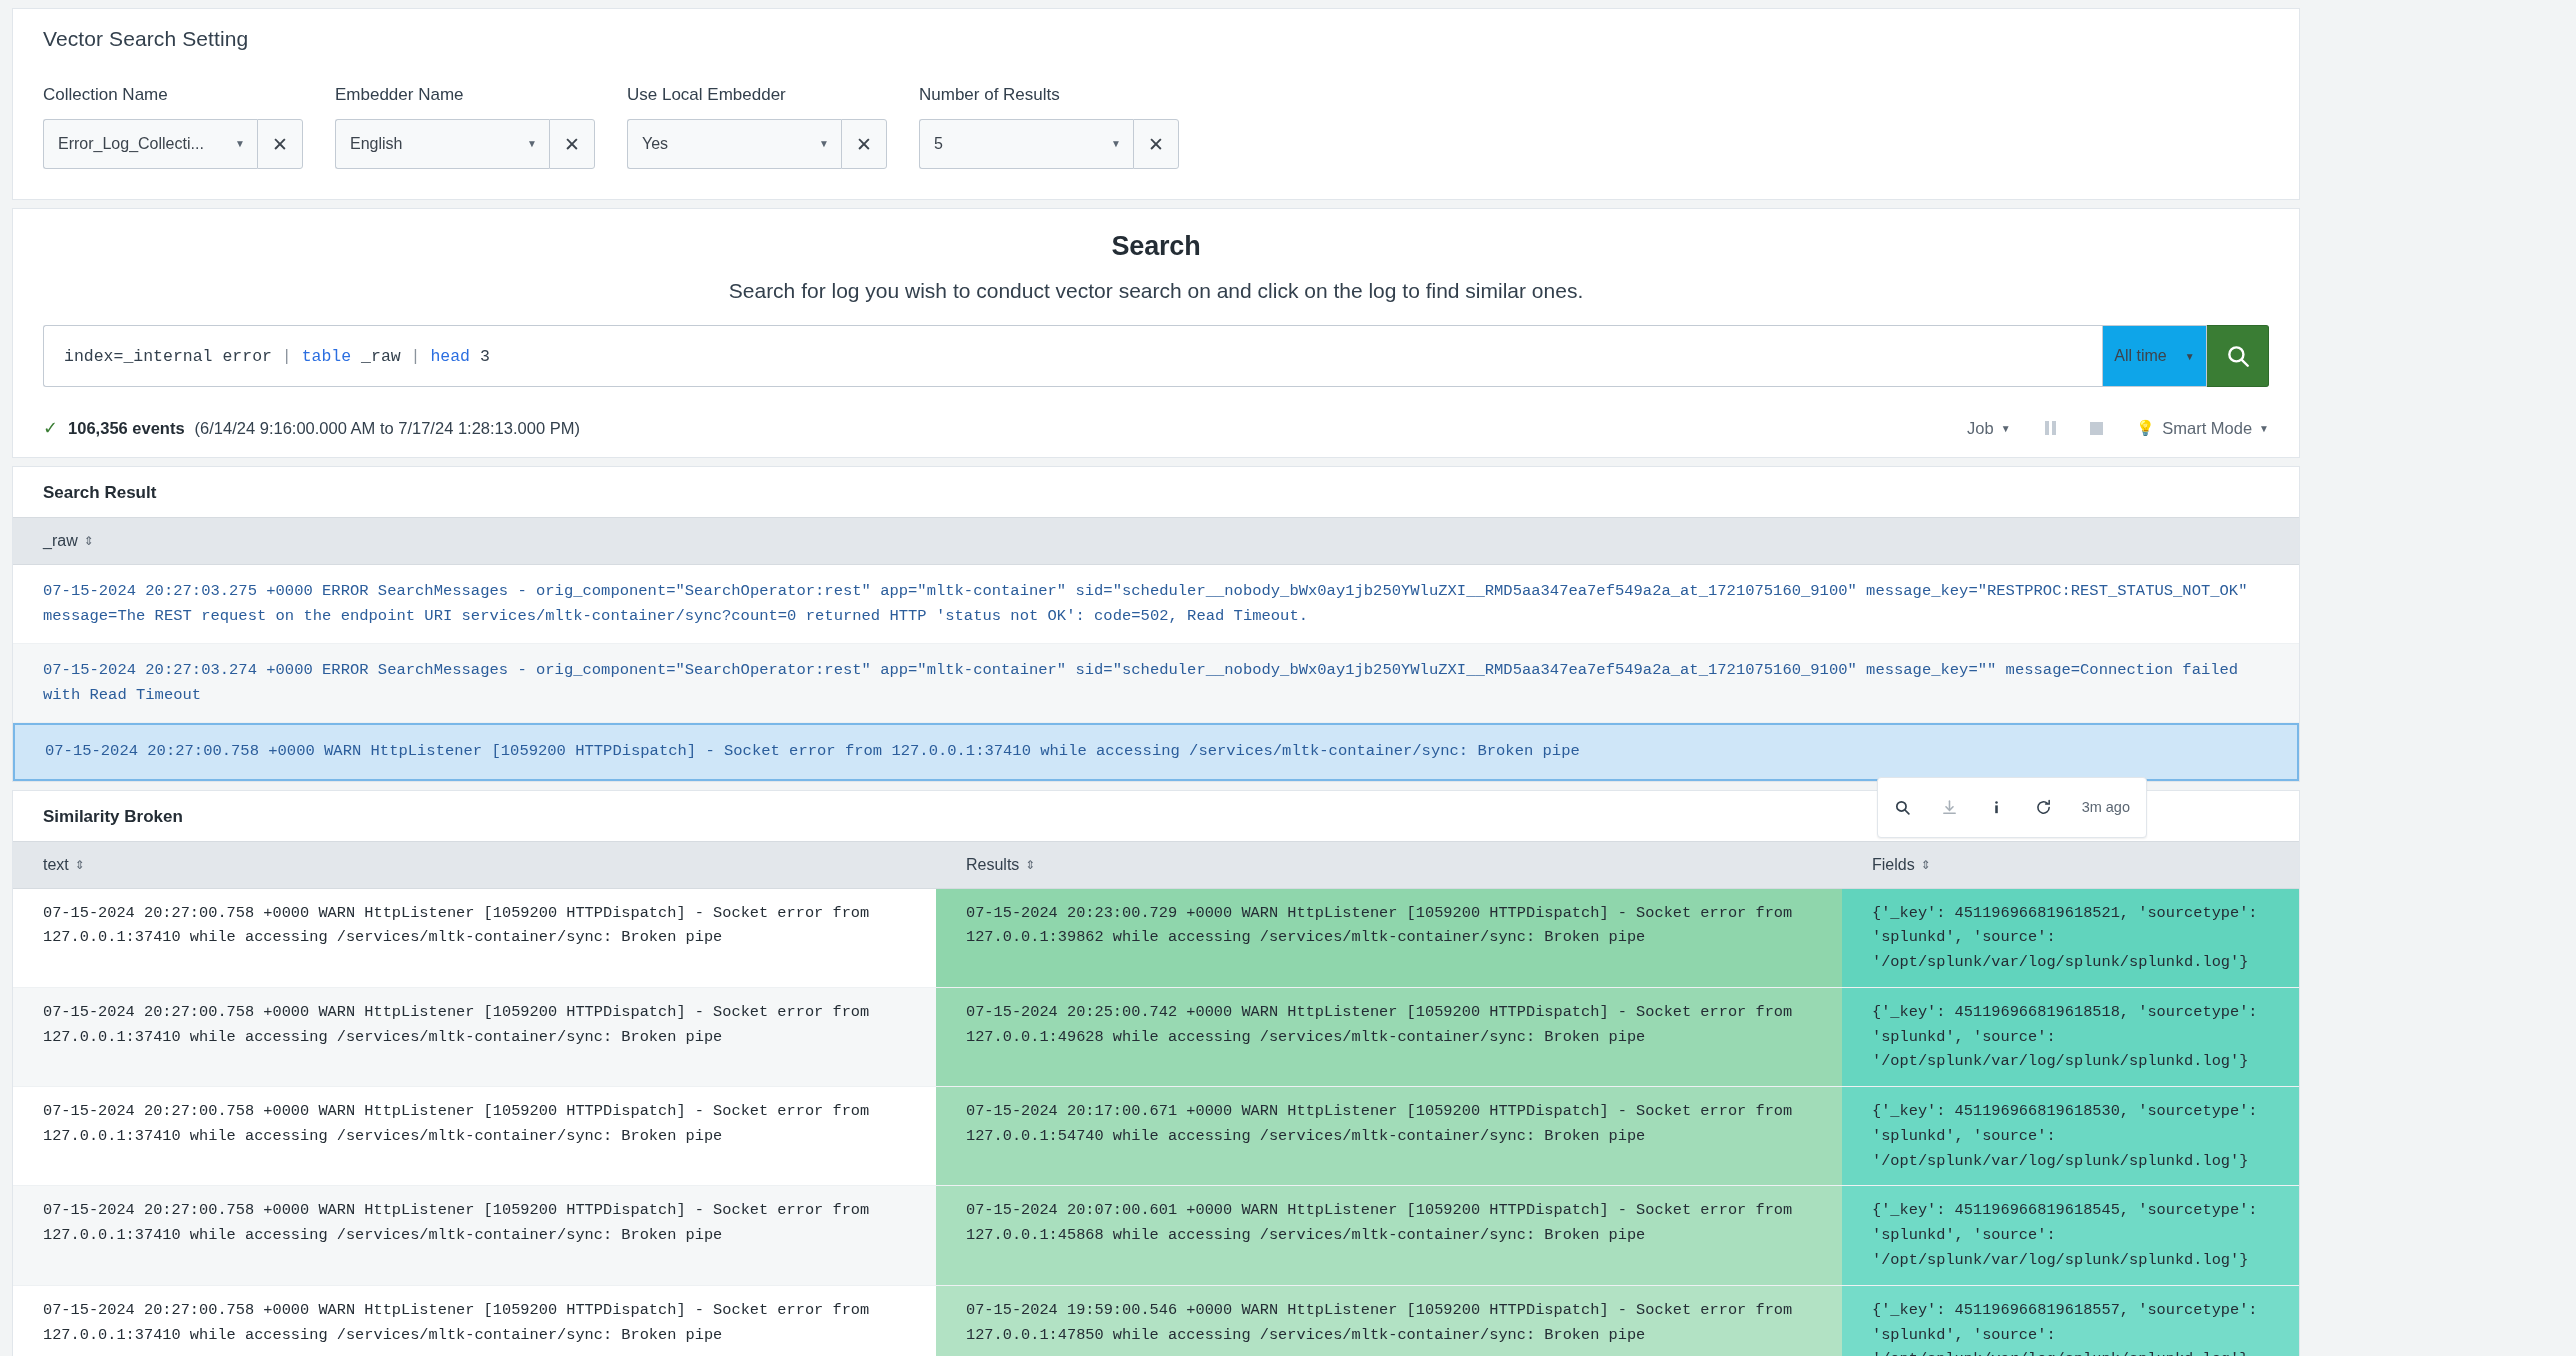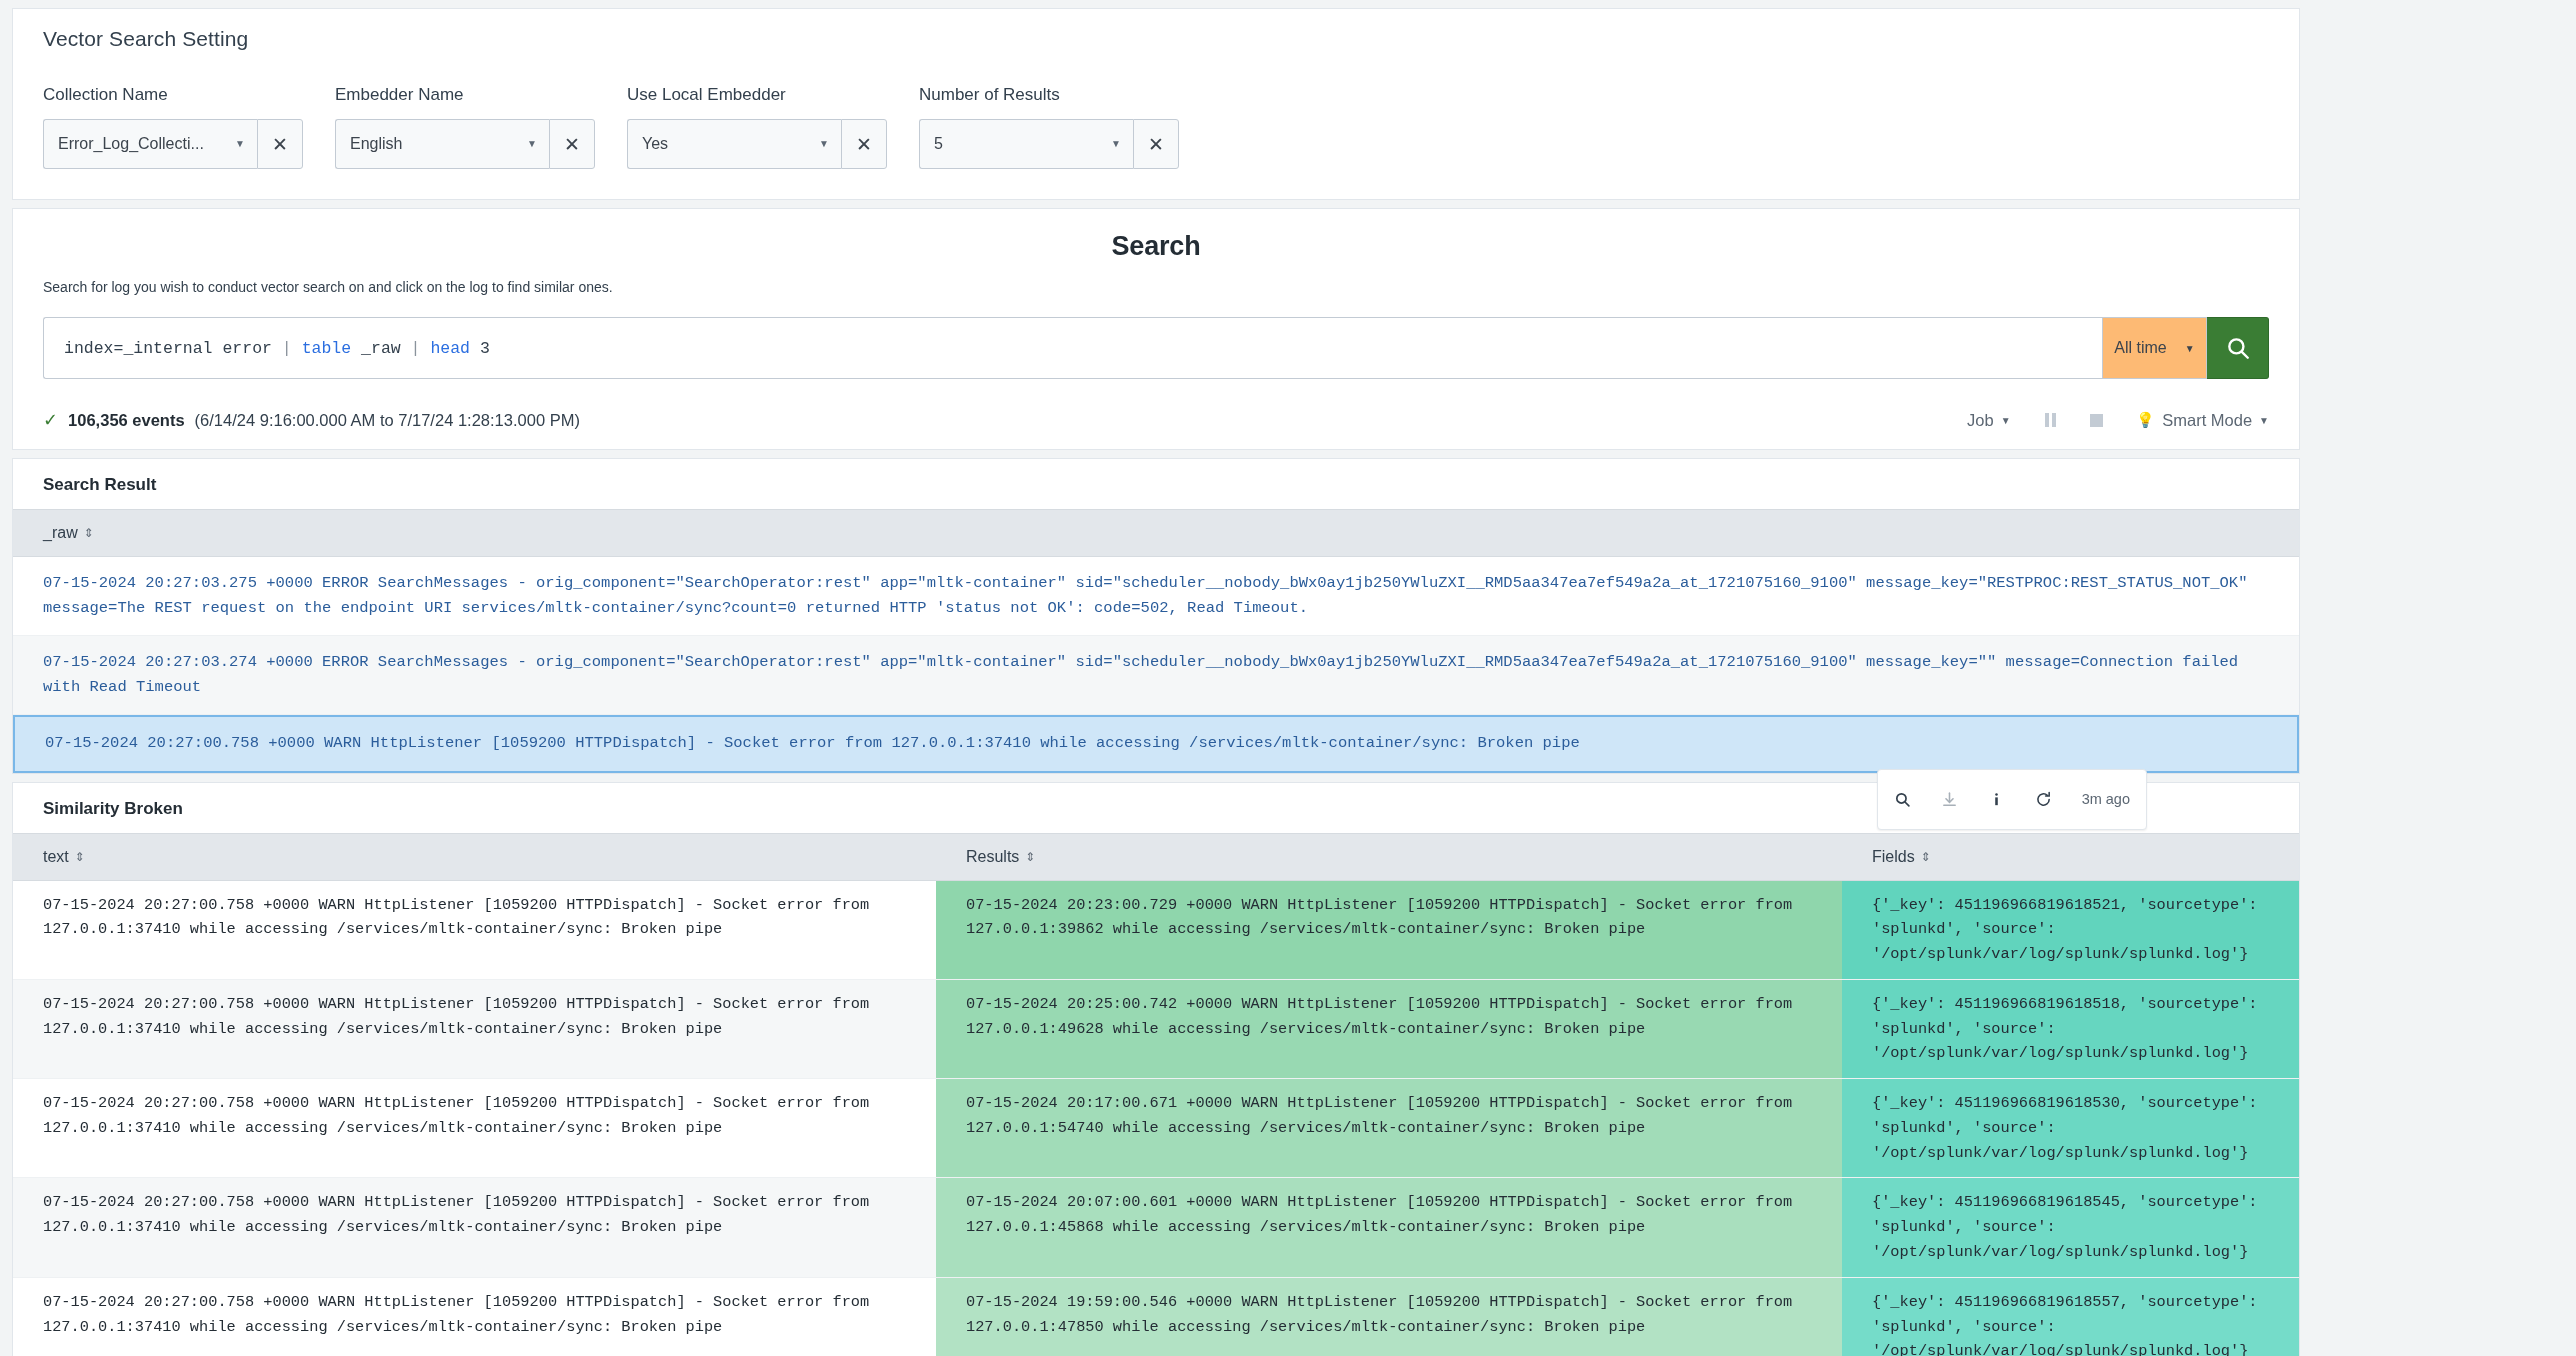--- a/index.html
+++ b/index.html
@@ -69,21 +69,21 @@
     cursor: pointer;
     letter-spacing: 0.2px;
   }
 
   
   .search-panel { padding: 22px 30px 0 30px; }
   .sec-title {
     font-size: 27px; font-weight: bold; color: #242d35; letter-spacing: -0.2px; text-align: center;
   }
   .sec-sub {
-    font-size: 14px; color: #33404d; margin-top: 17px;
+    font-size: 21px; color: #33404d; margin-top: 17px; text-align: center;
   }
   .searchbar-row {
     display: flex; margin-top: 22px; align-items: stretch;
   }
   .searchbar {
     flex: 1;
     border: 1px solid #c3cbd4;
     border-right: none;
     border-radius: 3px 0 0 3px;
     background: #fff;
@@ -95,21 +95,21 @@
     color: #33404d;
     white-space: pre;
     overflow: hidden;
     cursor: text;
   }
   .searchbar .cmd { color: #2b6ee0; }
   .searchbar .pipe { color: #8a939c; }
   .time-picker {
     width: 105px; height: 62px;
     border: 1px solid #c3cbd4;
-    background: #fdba74;
+    background: #0ea5e9;
     display: flex; align-items: center; justify-content: center;
     gap: 18px;
     font-size: 16px; color: #3c444d;
     cursor: pointer;
   }
   .time-picker .caret { font-size: 10px; }
   .search-go {
     width: 62px; height: 62px;
     background: #3a7d34;
     border: 1px solid #2f6a2b;

